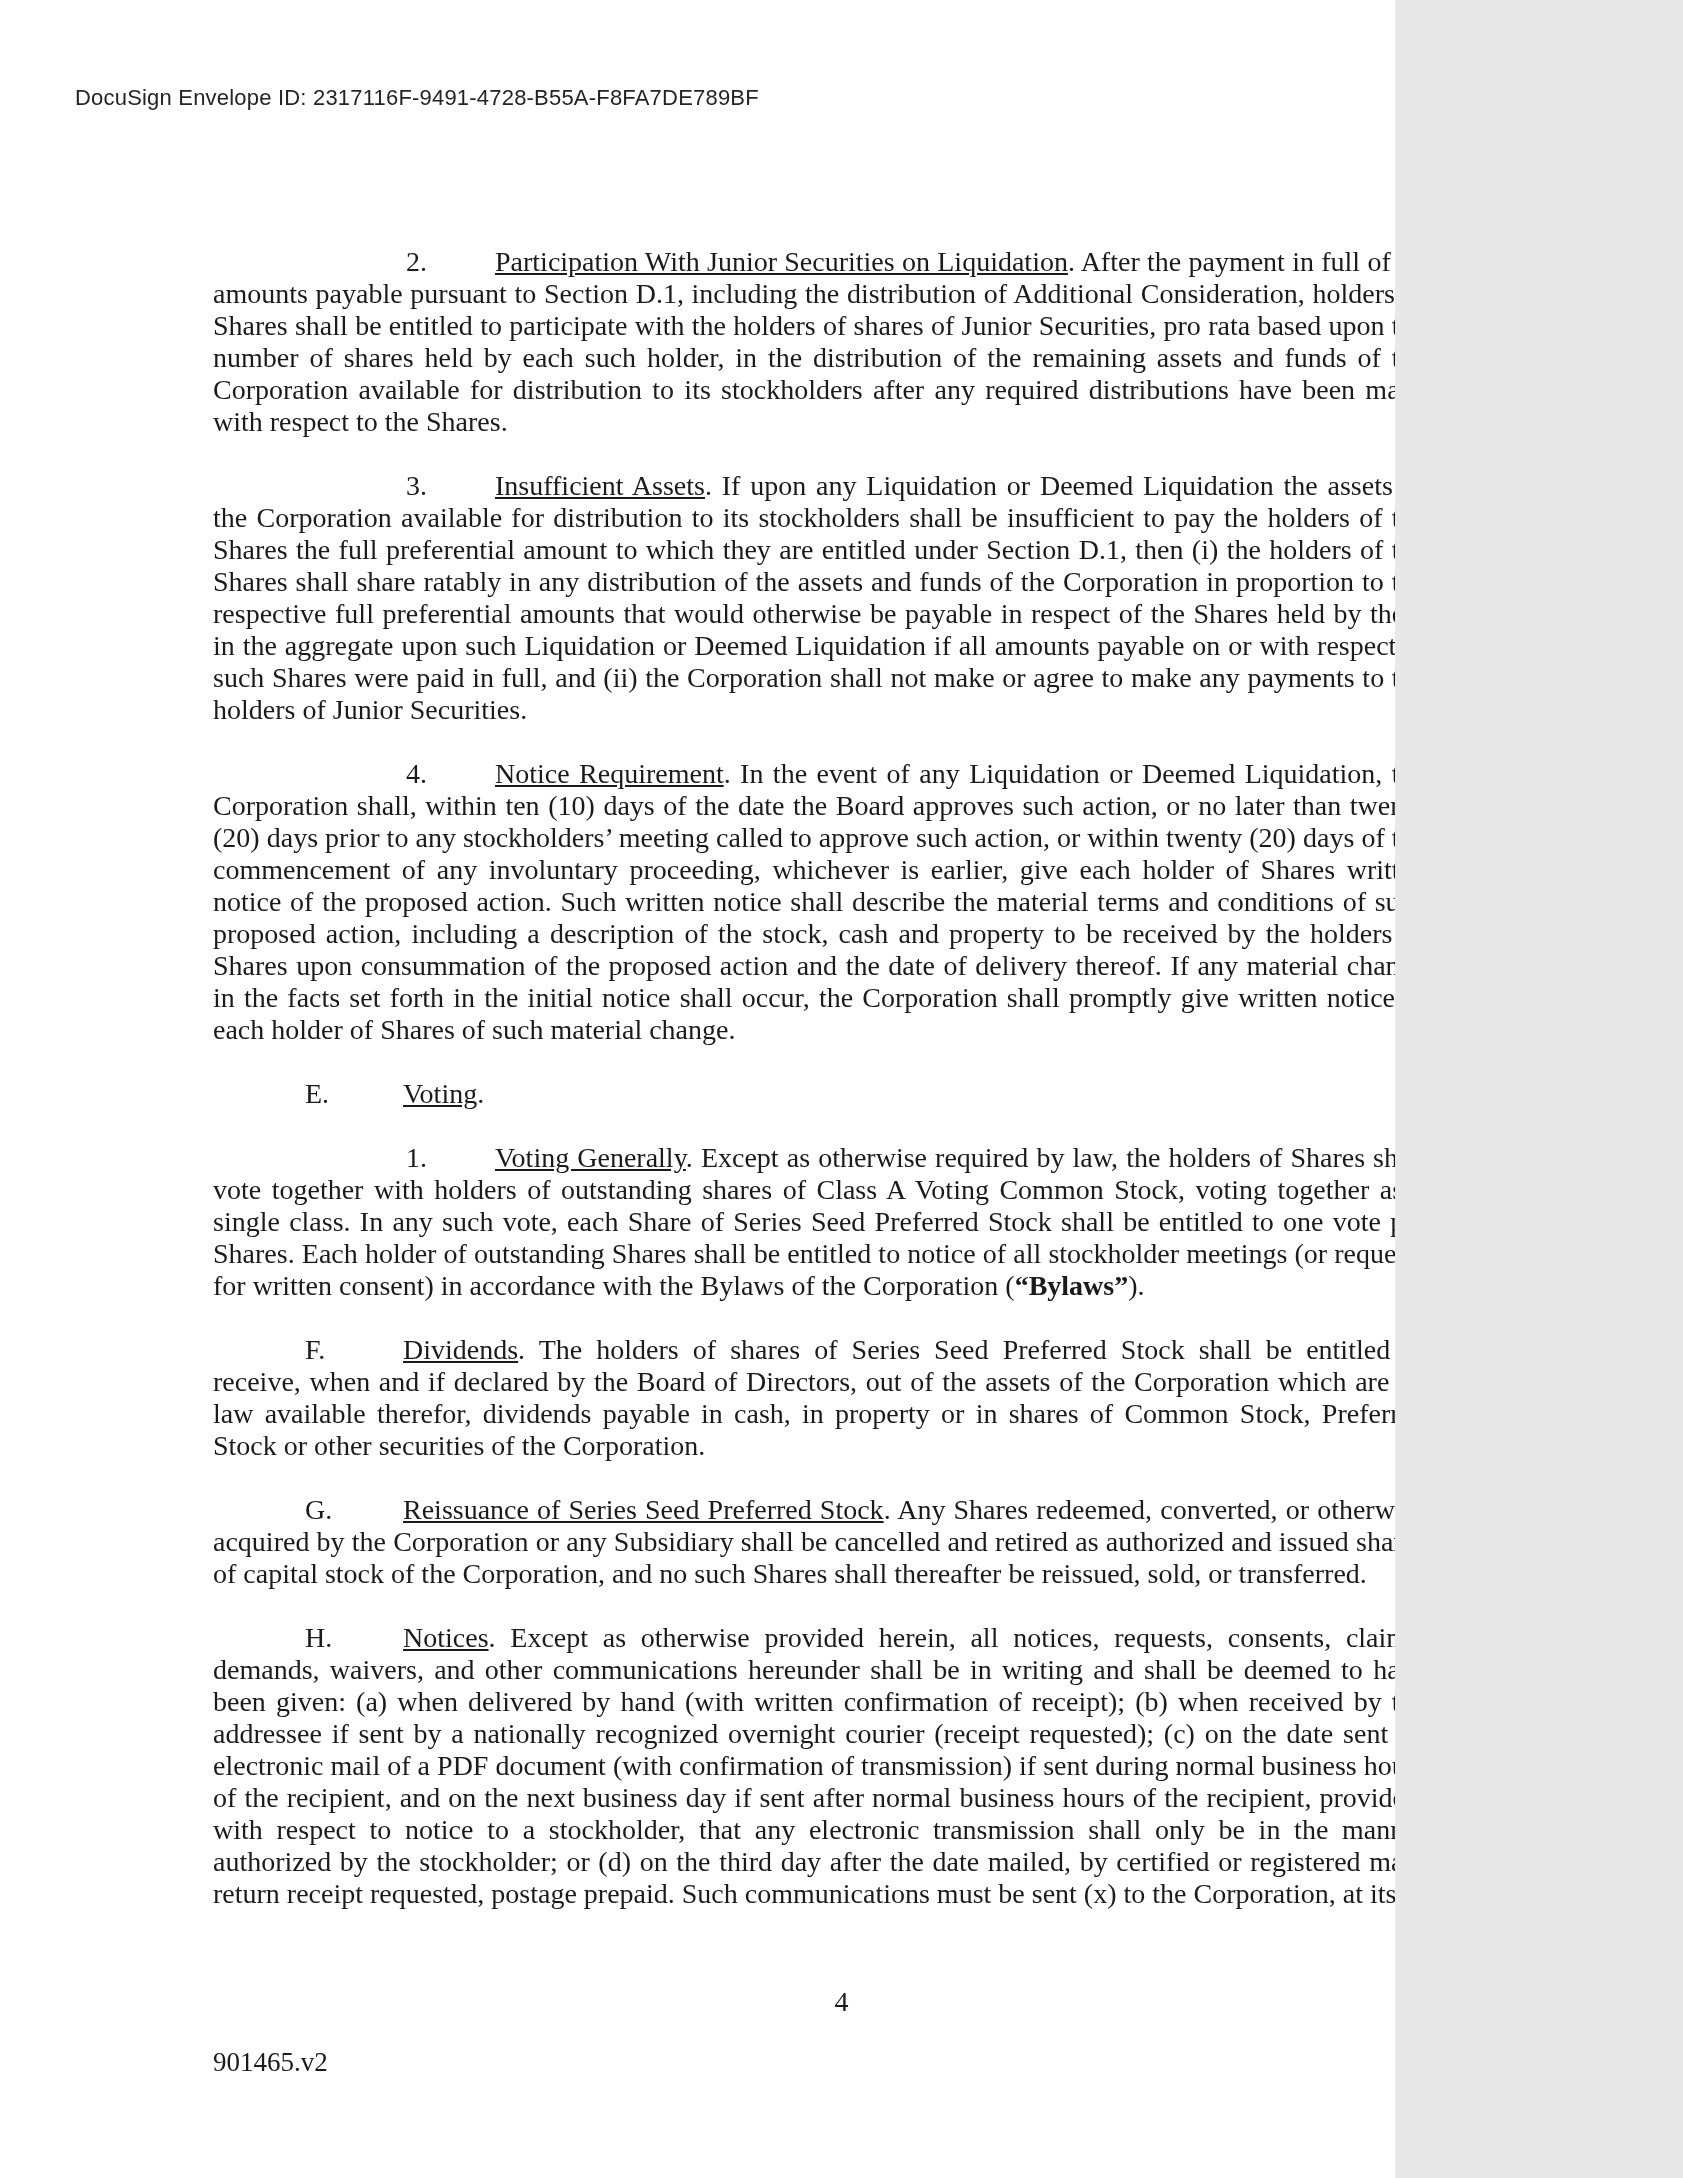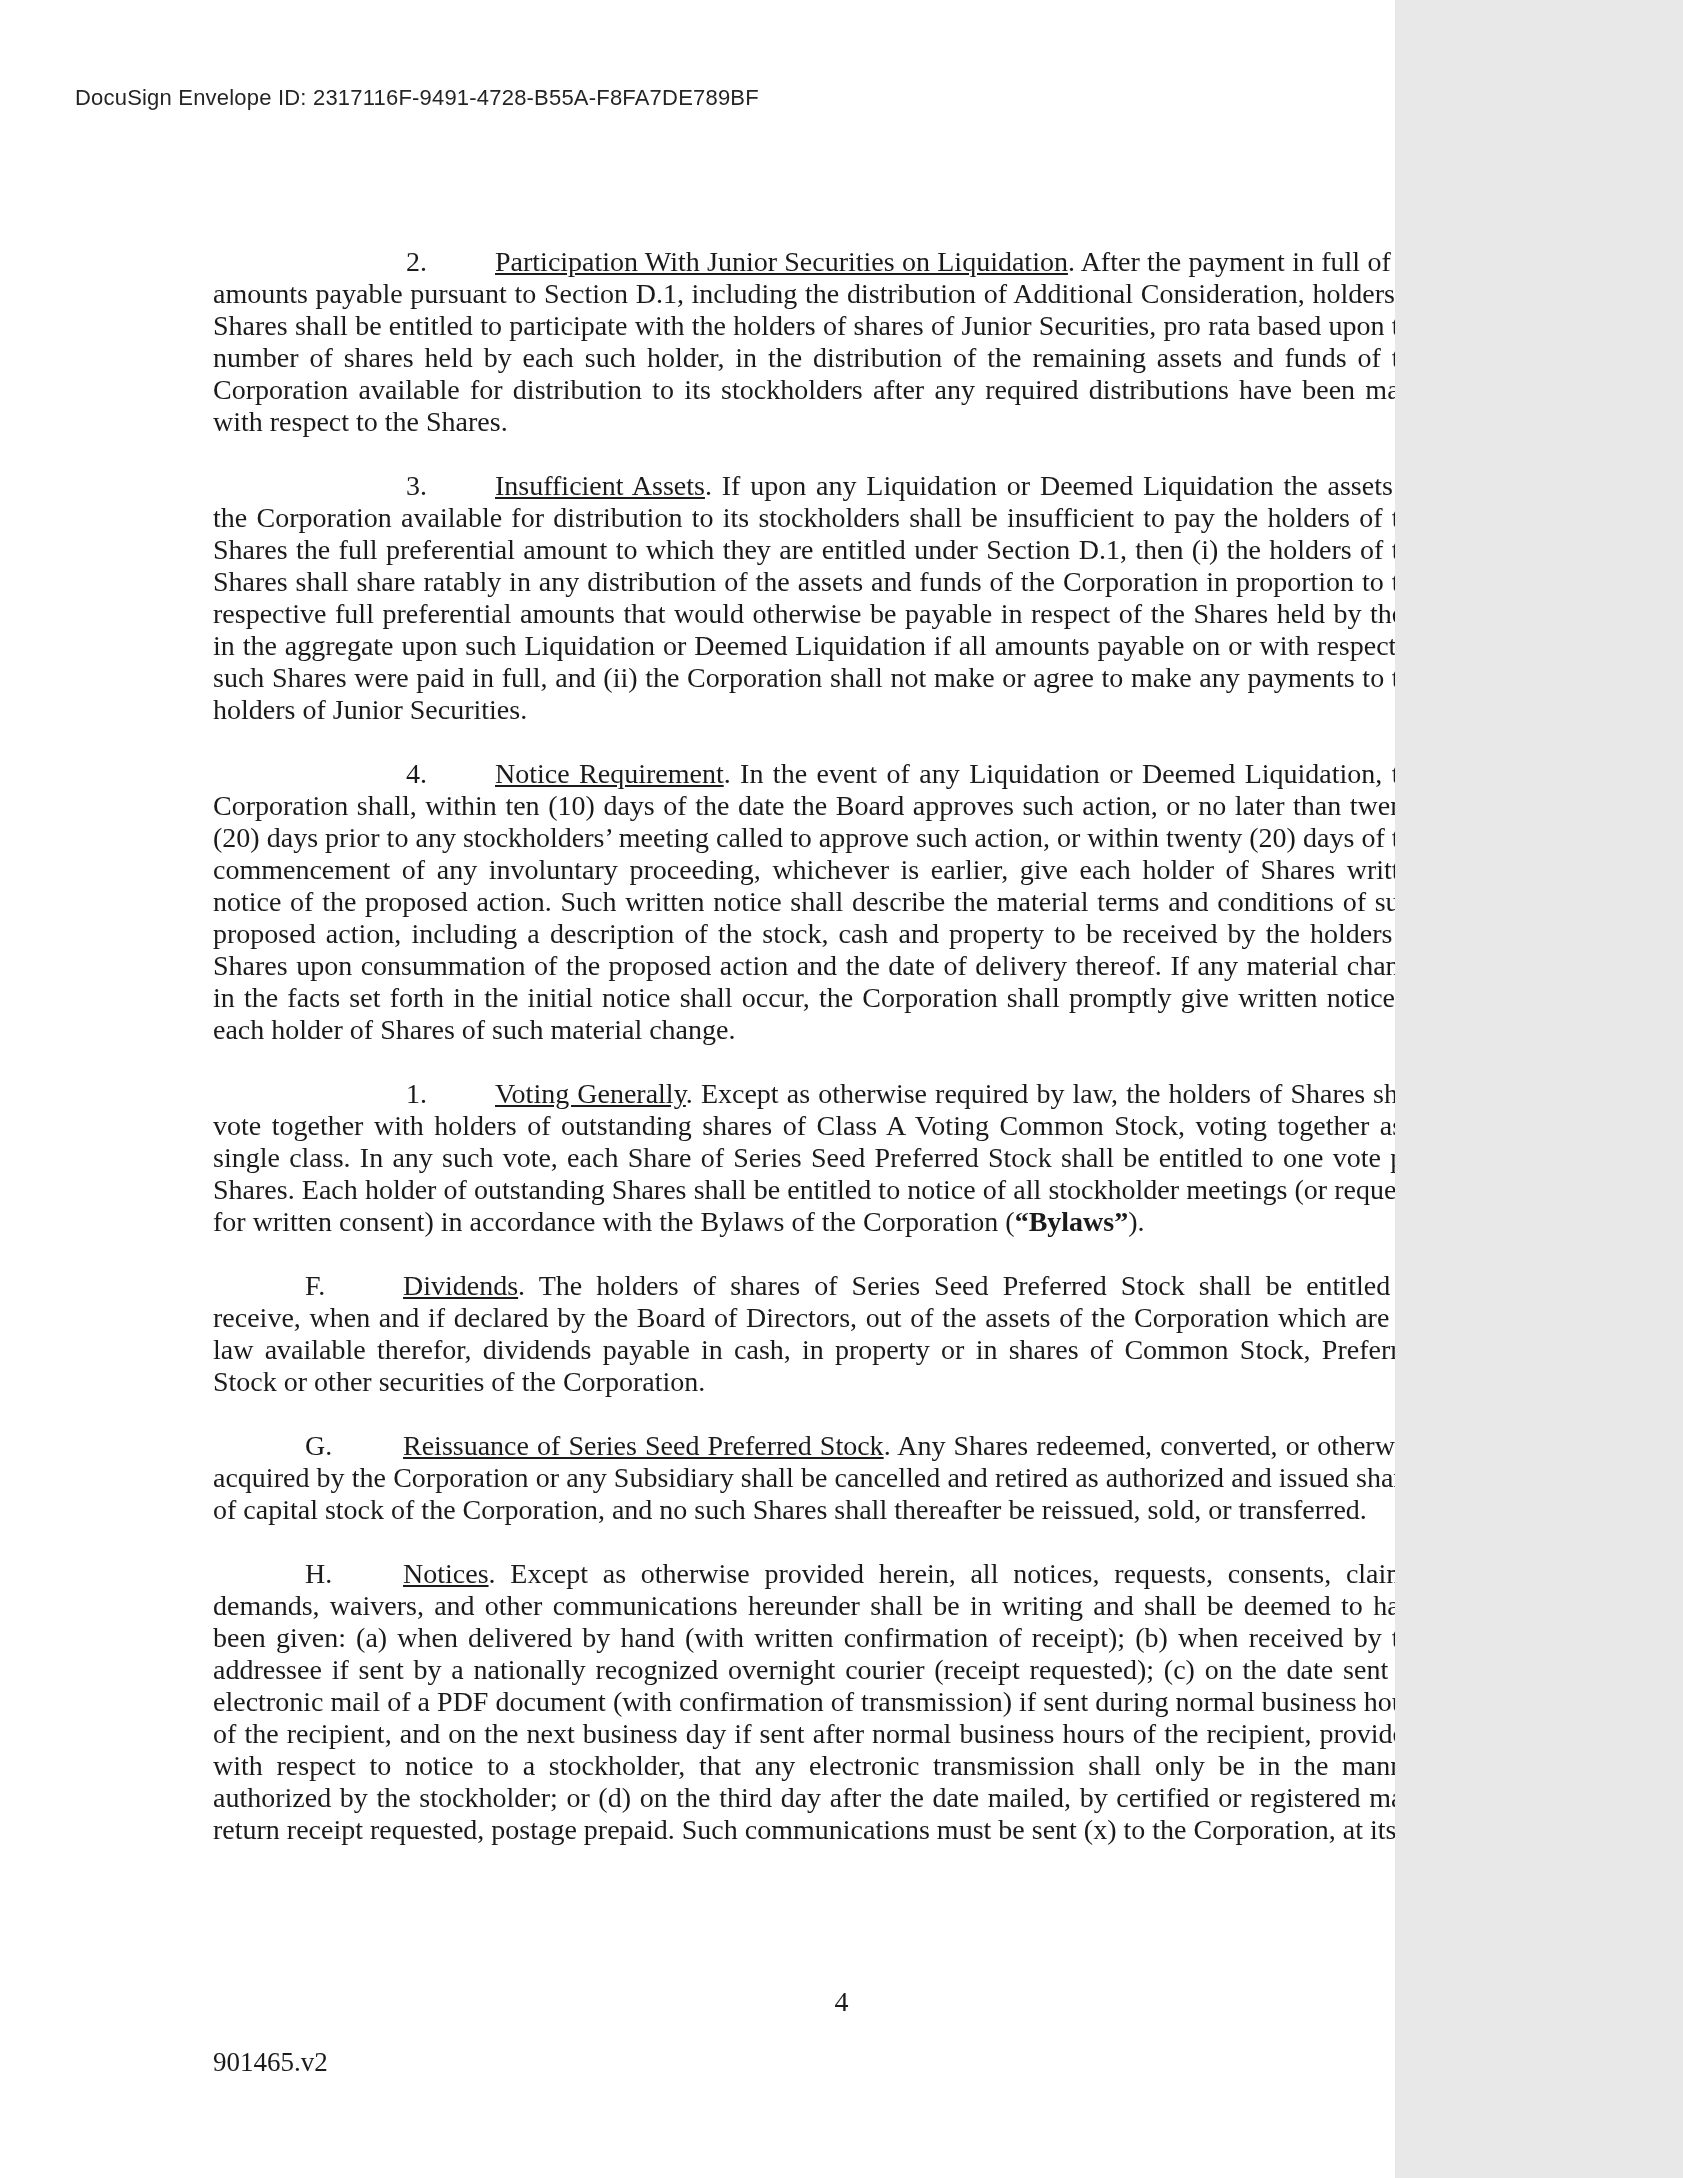--- a/index.html
+++ b/index.html
@@ -63,20 +63,21 @@
   <div class="docusign-header">DocuSign Envelope ID: 2317116F-9491-4728-B55A-F8FA7DE789BF</div>
 
   <div class="content">
 
     <p class="para numbered"><span class="label">2.</span><span class="title">Participation With Junior Securities on Liquidation</span><span>. After the payment in full of all amounts payable pursuant to Section D.1, including the distribution of Additional Consideration, holders of Shares shall be entitled to participate with the holders of shares of Junior Securities, pro rata based upon the number of shares held by each such holder, in the distribution of the remaining assets and funds of the Corporation available for distribution to its stockholders after any required distributions have been made with respect to the Shares.</span></p>
 
     <p class="para numbered"><span class="label">3.</span><span class="title">Insufficient Assets</span><span>. If upon any Liquidation or Deemed Liquidation the assets of the Corporation available for distribution to its stockholders shall be insufficient to pay the holders of the Shares the full preferential amount to which they are entitled under Section D.1, then (i) the holders of the Shares shall share ratably in any distribution of the assets and funds of the Corporation in proportion to the respective full preferential amounts that would otherwise be payable in respect of the Shares held by them in the aggregate upon such Liquidation or Deemed Liquidation if all amounts payable on or with respect to such Shares were paid in full, and (ii) the Corporation shall not make or agree to make any payments to the holders of Junior Securities.</span></p>
 
     <p class="para numbered"><span class="label">4.</span><span class="title">Notice Requirement</span><span>. In the event of any Liquidation or Deemed Liquidation, the Corporation shall, within ten (10) days of the date the Board approves such action, or no later than twenty (20) days prior to any stockholders’ meeting called to approve such action, or within twenty (20) days of the commencement of any involuntary proceeding, whichever is earlier, give each holder of Shares written notice of the proposed action. Such written notice shall describe the material terms and conditions of such proposed action, including a description of the stock, cash and property to be received by the holders of Shares upon consummation of the proposed action and the date of delivery thereof. If any material change in the facts set forth in the initial notice shall occur, the Corporation shall promptly give written notice to each holder of Shares of such material change.</span></p>
 
+    <p class="para lettered"><span class="label">E.</span><span class="title">Voting</span><span>.</span></p>
 
     <p class="para numbered"><span class="label">1.</span><span class="title">Voting Generally</span><span>. Except as otherwise required by law, the holders of Shares shall vote together with holders of outstanding shares of Class A Voting Common Stock, voting together as a single class. In any such vote, each Share of Series Seed Preferred Stock shall be entitled to one vote per Shares. Each holder of outstanding Shares shall be entitled to notice of all stockholder meetings (or requests for written consent) in accordance with the Bylaws of the Corporation (</span><span class="term">“Bylaws”</span><span>).</span></p>
 
     <p class="para lettered"><span class="label">F.</span><span class="title">Dividends</span><span>. The holders of shares of Series Seed Preferred Stock shall be entitled to receive, when and if declared by the Board of Directors, out of the assets of the Corporation which are by law available therefor, dividends payable in cash, in property or in shares of Common Stock, Preferred Stock or other securities of the Corporation.</span></p>
 
     <p class="para lettered"><span class="label">G.</span><span class="title">Reissuance of Series Seed Preferred Stock</span><span>. Any Shares redeemed, converted, or otherwise acquired by the Corporation or any Subsidiary shall be cancelled and retired as authorized and issued shares of capital stock of the Corporation, and no such Shares shall thereafter be reissued, sold, or transferred.</span></p>
 
     <p class="para lettered"><span class="label">H.</span><span class="title">Notices</span><span>. Except as otherwise provided herein, all notices, requests, consents, claims, demands, waivers, and other communications hereunder shall be in writing and shall be deemed to have been given: (a) when delivered by hand (with written confirmation of receipt); (b) when received by the addressee if sent by a nationally recognized overnight courier (receipt requested); (c) on the date sent by electronic mail of a PDF document (with confirmation of transmission) if sent during normal business hours of the recipient, and on the next business day if sent after normal business hours of the recipient, provided, with respect to notice to a stockholder, that any electronic transmission shall only be in the manner authorized by the stockholder; or (d) on the third day after the date mailed, by certified or registered mail, return receipt requested, postage prepaid. Such communications must be sent (x) to the Corporation, at its</span></p>
 
   </div>

